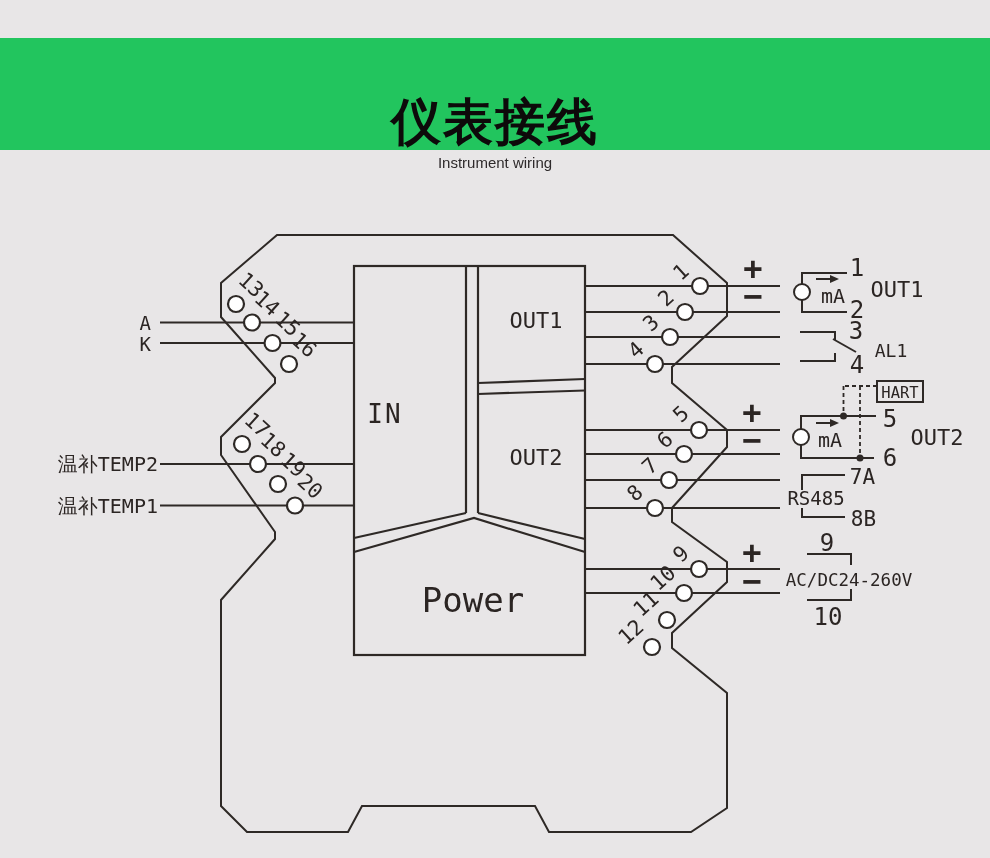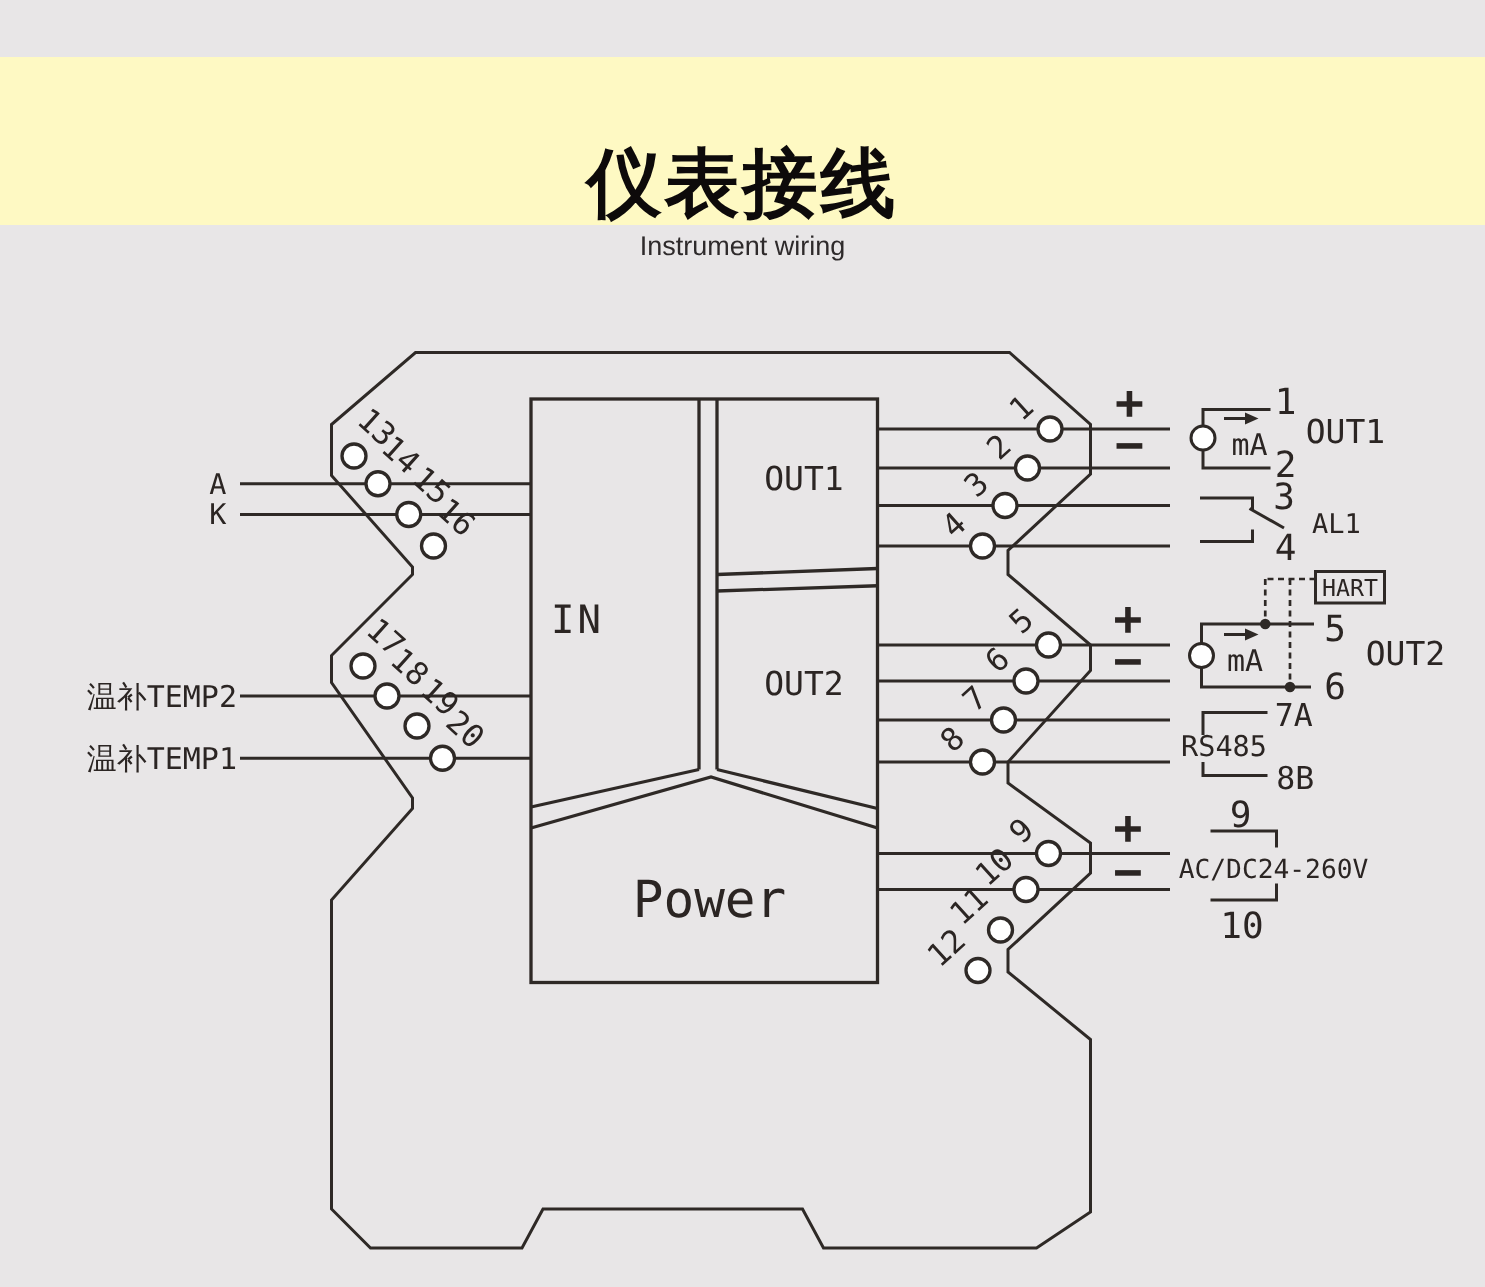--- a/index.html
+++ b/index.html
@@ -1,23 +1,23 @@
 <!DOCTYPE html>
 <html><head>
 <meta charset="utf-8">
 <style>
   html,body{margin:0;padding:0;background:#e8e6e7;}
   #stage{position:relative;width:990px;height:858px;background:#e8e6e7;overflow:hidden;
          font-family:"DejaVu Sans Mono", monospace;}
-  #band{position:absolute;left:0;top:38px;width:990px;height:112px;background:#fef9c3;}
+  #band{position:absolute;left:0;top:38px;width:990px;height:112px;background:#22c55e;}
   #band .title{position:absolute;top:59px;left:0;width:100%;text-align:center;
         font-family:"Liberation Sans", sans-serif;font-weight:bold;font-size:50px;
         line-height:1;color:#0d0a0a;letter-spacing:2px;}
   #band .subtitle{position:absolute;top:117px;left:0;width:100%;text-align:center;
-        font-family:"Liberation Sans", sans-serif;font-size:18px;line-height:1;color:#2e2a2b;}
+        font-family:"Liberation Sans", sans-serif;font-size:15px;line-height:1;color:#2e2a2b;}
   svg{position:absolute;left:0;top:0;}
   text{font-family:"DejaVu Sans Mono","DejaVu Sans",monospace;fill:#2b2523;}
   .cjk{font-family:"DejaVu Sans Mono","DejaVu Sans",sans-serif;}
 </style>
 </head>
 <body>
 
 <div id="stage">
   <div id="band">
     <div class="title">仪表接线</div>

